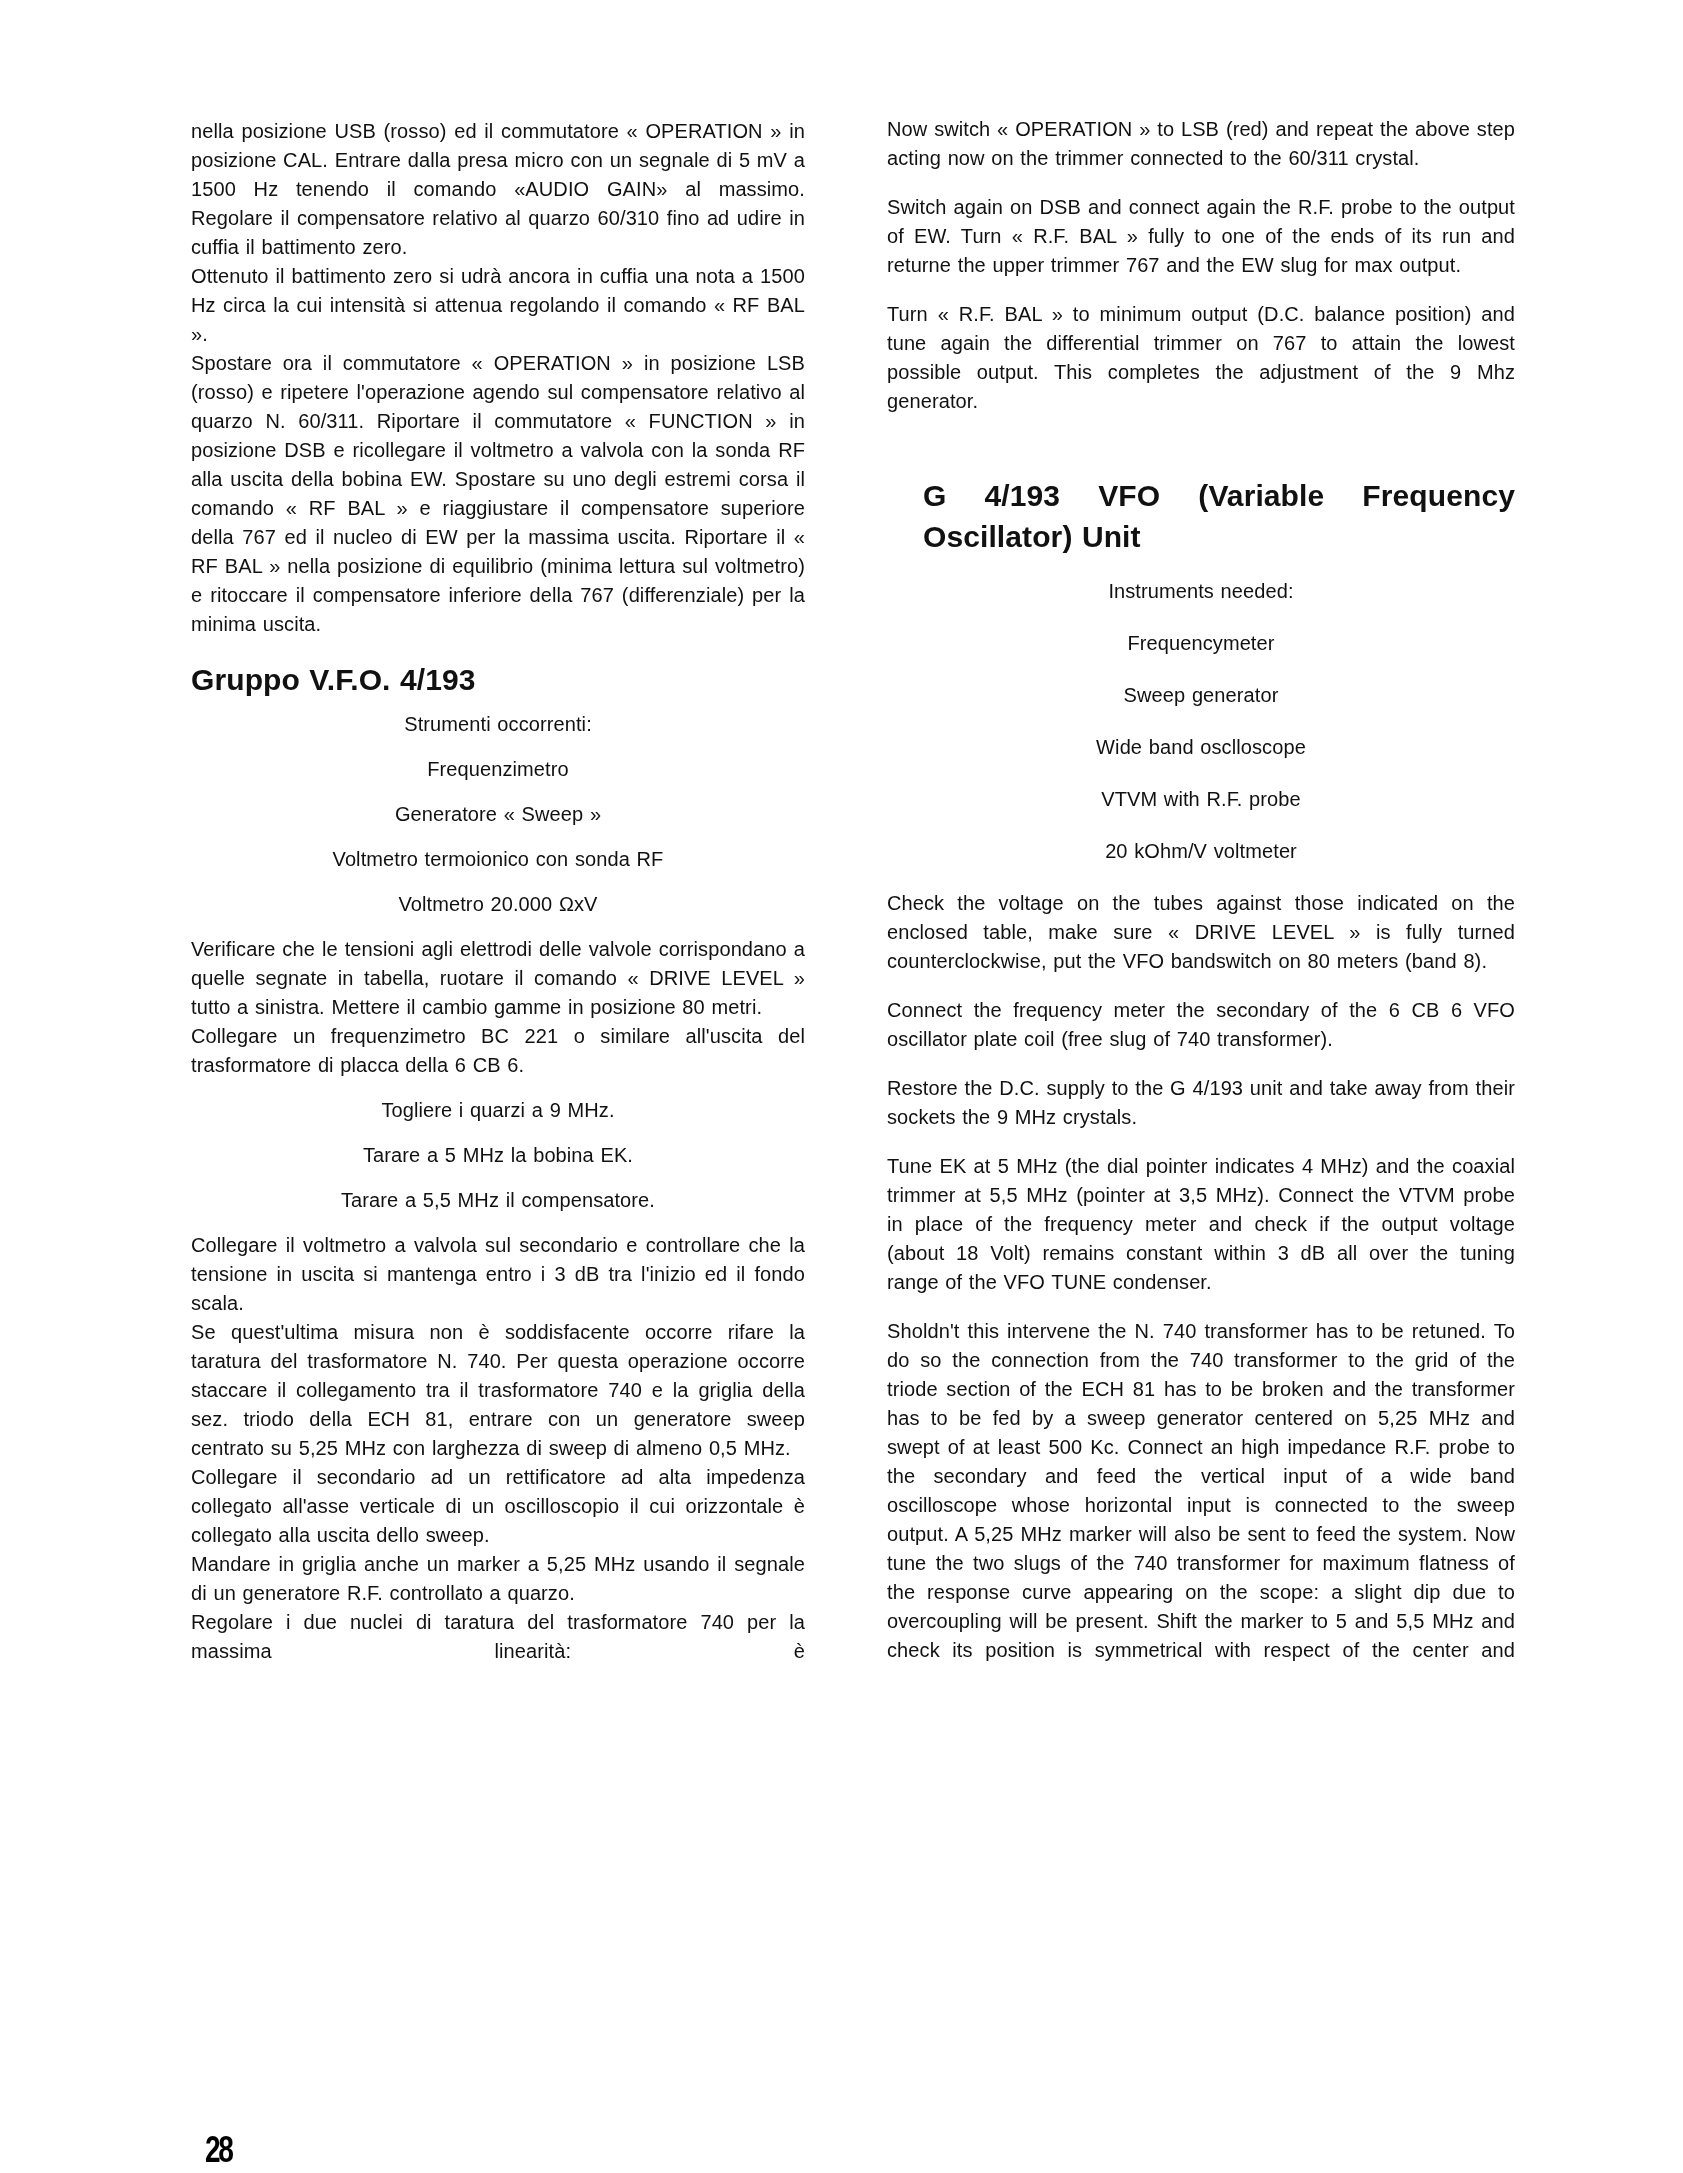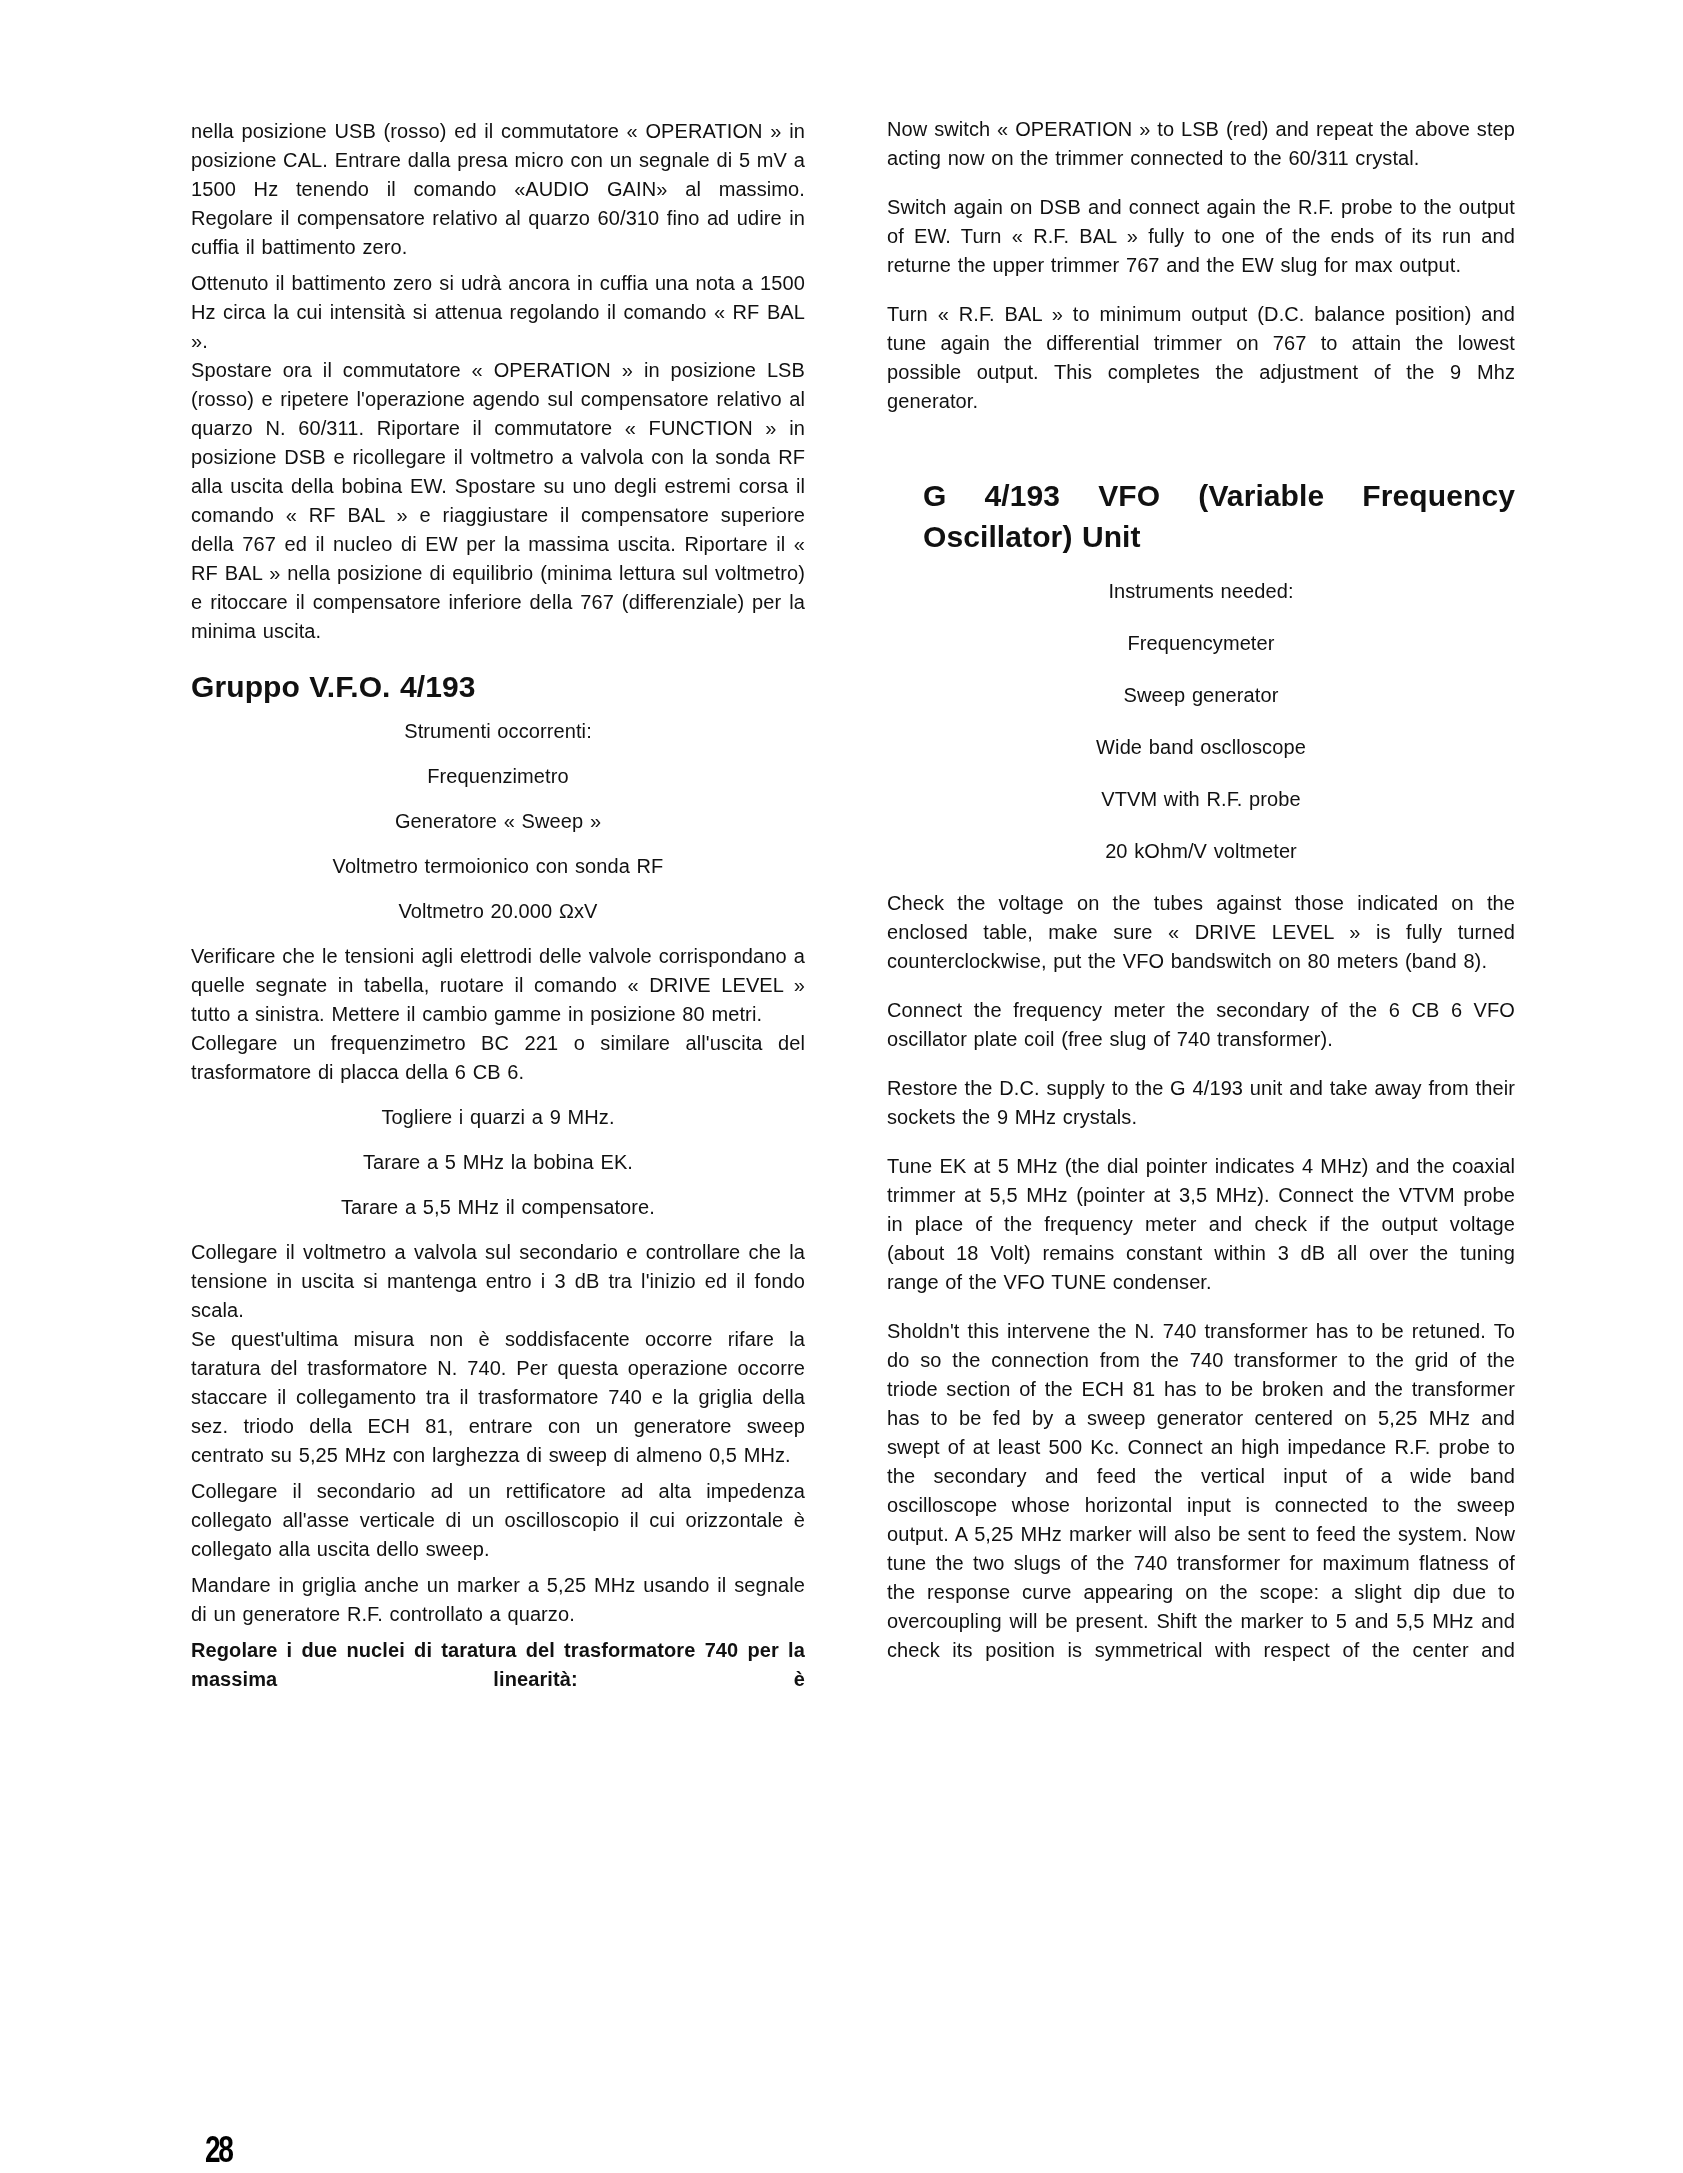--- a/index.html
+++ b/index.html
@@ -11,21 +11,21 @@
   .col {
     position: absolute; top: 117px;
     font-size: 20px; line-height: 29px;
     text-align: justify;
     letter-spacing: 0.1px;
     word-spacing: 1px;
   }
   .col-left { left: 191px; width: 614px; }
   .col-right { left: 887px; width: 628px; top: 115px; }
   .p { margin: 0; text-align: justify; text-align-last: left; }
-  .gap-s { margin-top: 7px; }
+  .gap-s { }
   .gap-m { margin-top: 20px; }
   .heading { font-weight: bold; margin: 0; }
   .left-heading { margin-top: 26px; margin-bottom: 6px; }
   .right-heading { margin-top: 59px; line-height: 41px; margin-bottom: 10px; margin-left: 36px; }
   .list-line { margin: 16px; text-align: center; }
   .right-list .list-line { line-height: 36px; }
   .page-number {
     position: absolute; left: 205px; top: 2129px;
     font-family: "Liberation Sans", "DejaVu Sans", sans-serif;
     font-weight: bold; font-size: 36px; letter-spacing: -3px;
@@ -53,21 +53,21 @@
 
   <p class="p">Verificare che le tensioni agli elettrodi delle valvole corrispondano a quelle segnate in tabella, ruotare il comando « DRIVE LEVEL » tutto a sinistra. Mettere il cambio gamme in posizione 80 metri.</p>
   <p class="p">Collegare un frequenzimetro BC 221 o similare all'uscita del trasformatore di placca della 6 CB 6.</p>
   <p class="list-line">Togliere i quarzi a 9 MHz.</p>
   <p class="list-line">Tarare a 5 MHz la bobina EK.</p>
   <p class="list-line">Tarare a 5,5 MHz il compensatore.</p>
   <p class="p">Collegare il voltmetro a valvola sul secondario e controllare che la tensione in uscita si mantenga entro i 3 dB tra l'inizio ed il fondo scala.</p>
   <p class="p">Se quest'ultima misura non è soddisfacente occorre rifare la taratura del trasformatore N. 740. Per questa operazione occorre staccare il collegamento tra il trasformatore 740 e la griglia della sez. triodo della ECH 81, entrare con un generatore sweep centrato su 5,25 MHz con larghezza di sweep di almeno 0,5 MHz.</p>
   <p class="p gap-s">Collegare il secondario ad un rettificatore ad alta impedenza collegato all'asse verticale di un oscilloscopio il cui orizzontale è collegato alla uscita dello sweep.</p>
   <p class="p gap-s">Mandare in griglia anche un marker a 5,25 MHz usando il segnale di un generatore R.F. controllato a quarzo.</p>
-  <p class="p gap-s" style="text-align-last: justify; font-weight: bold;">Regolare i due nuclei di taratura del trasformatore 740 per la massima linearità: è</p>
+  <p class="p gap-s" style="text-align-last: justify;">Regolare i due nuclei di taratura del trasformatore 740 per la massima linearità: è</p>
 </div>
 
 <div class="col col-right">
   <p class="p">Now switch « OPERATION » to LSB (red) and repeat the above step acting now on the trimmer connected to the 60/311 crystal.</p>
   <p class="p gap-m">Switch again on DSB and connect again the R.F. probe to the output of EW. Turn « R.F. BAL » fully to one of the ends of its run and returne the upper trimmer 767 and the EW slug for max output.</p>
   <p class="p gap-m">Turn « R.F. BAL » to minimum output (D.C. balance position) and tune again the differential trimmer on 767 to attain the lowest possible output. This completes the adjustment of the 9 Mhz generator.</p>
 
   <h2 class="heading right-heading">G 4/193 VFO (Variable Frequency Oscillator) Unit</h2>
 
   <div class="right-list" style="margin-top: 10px;">

